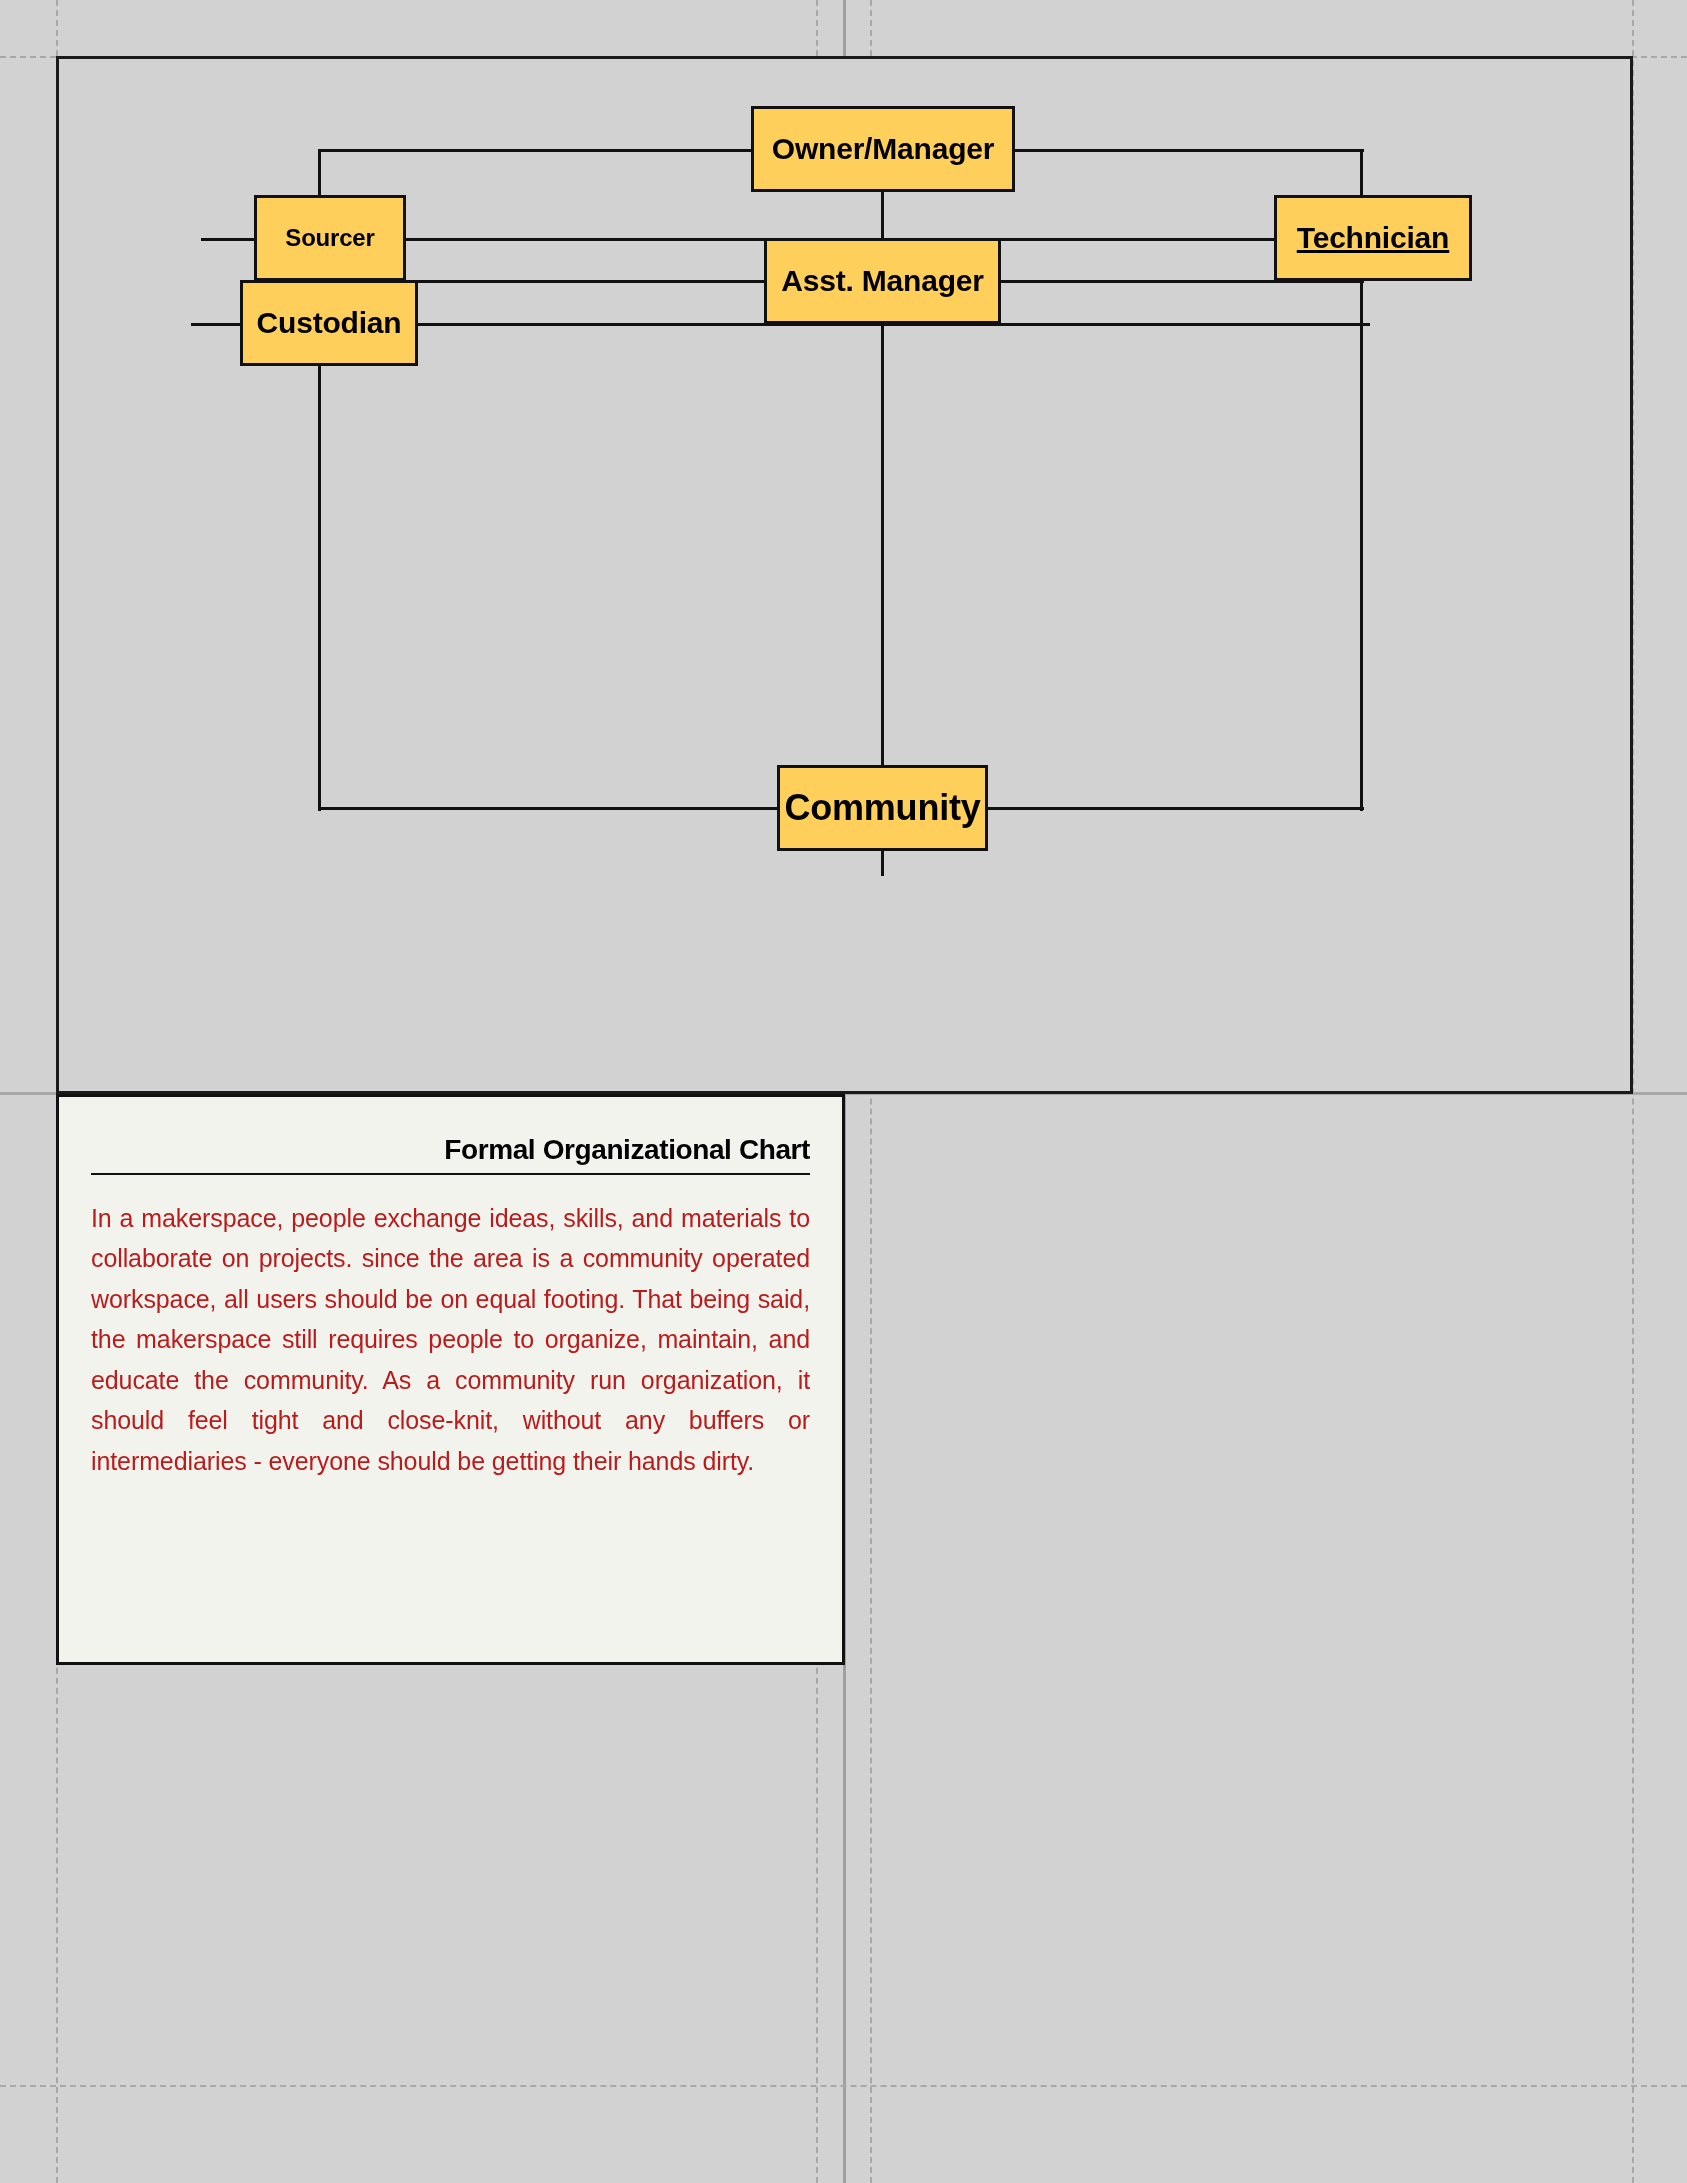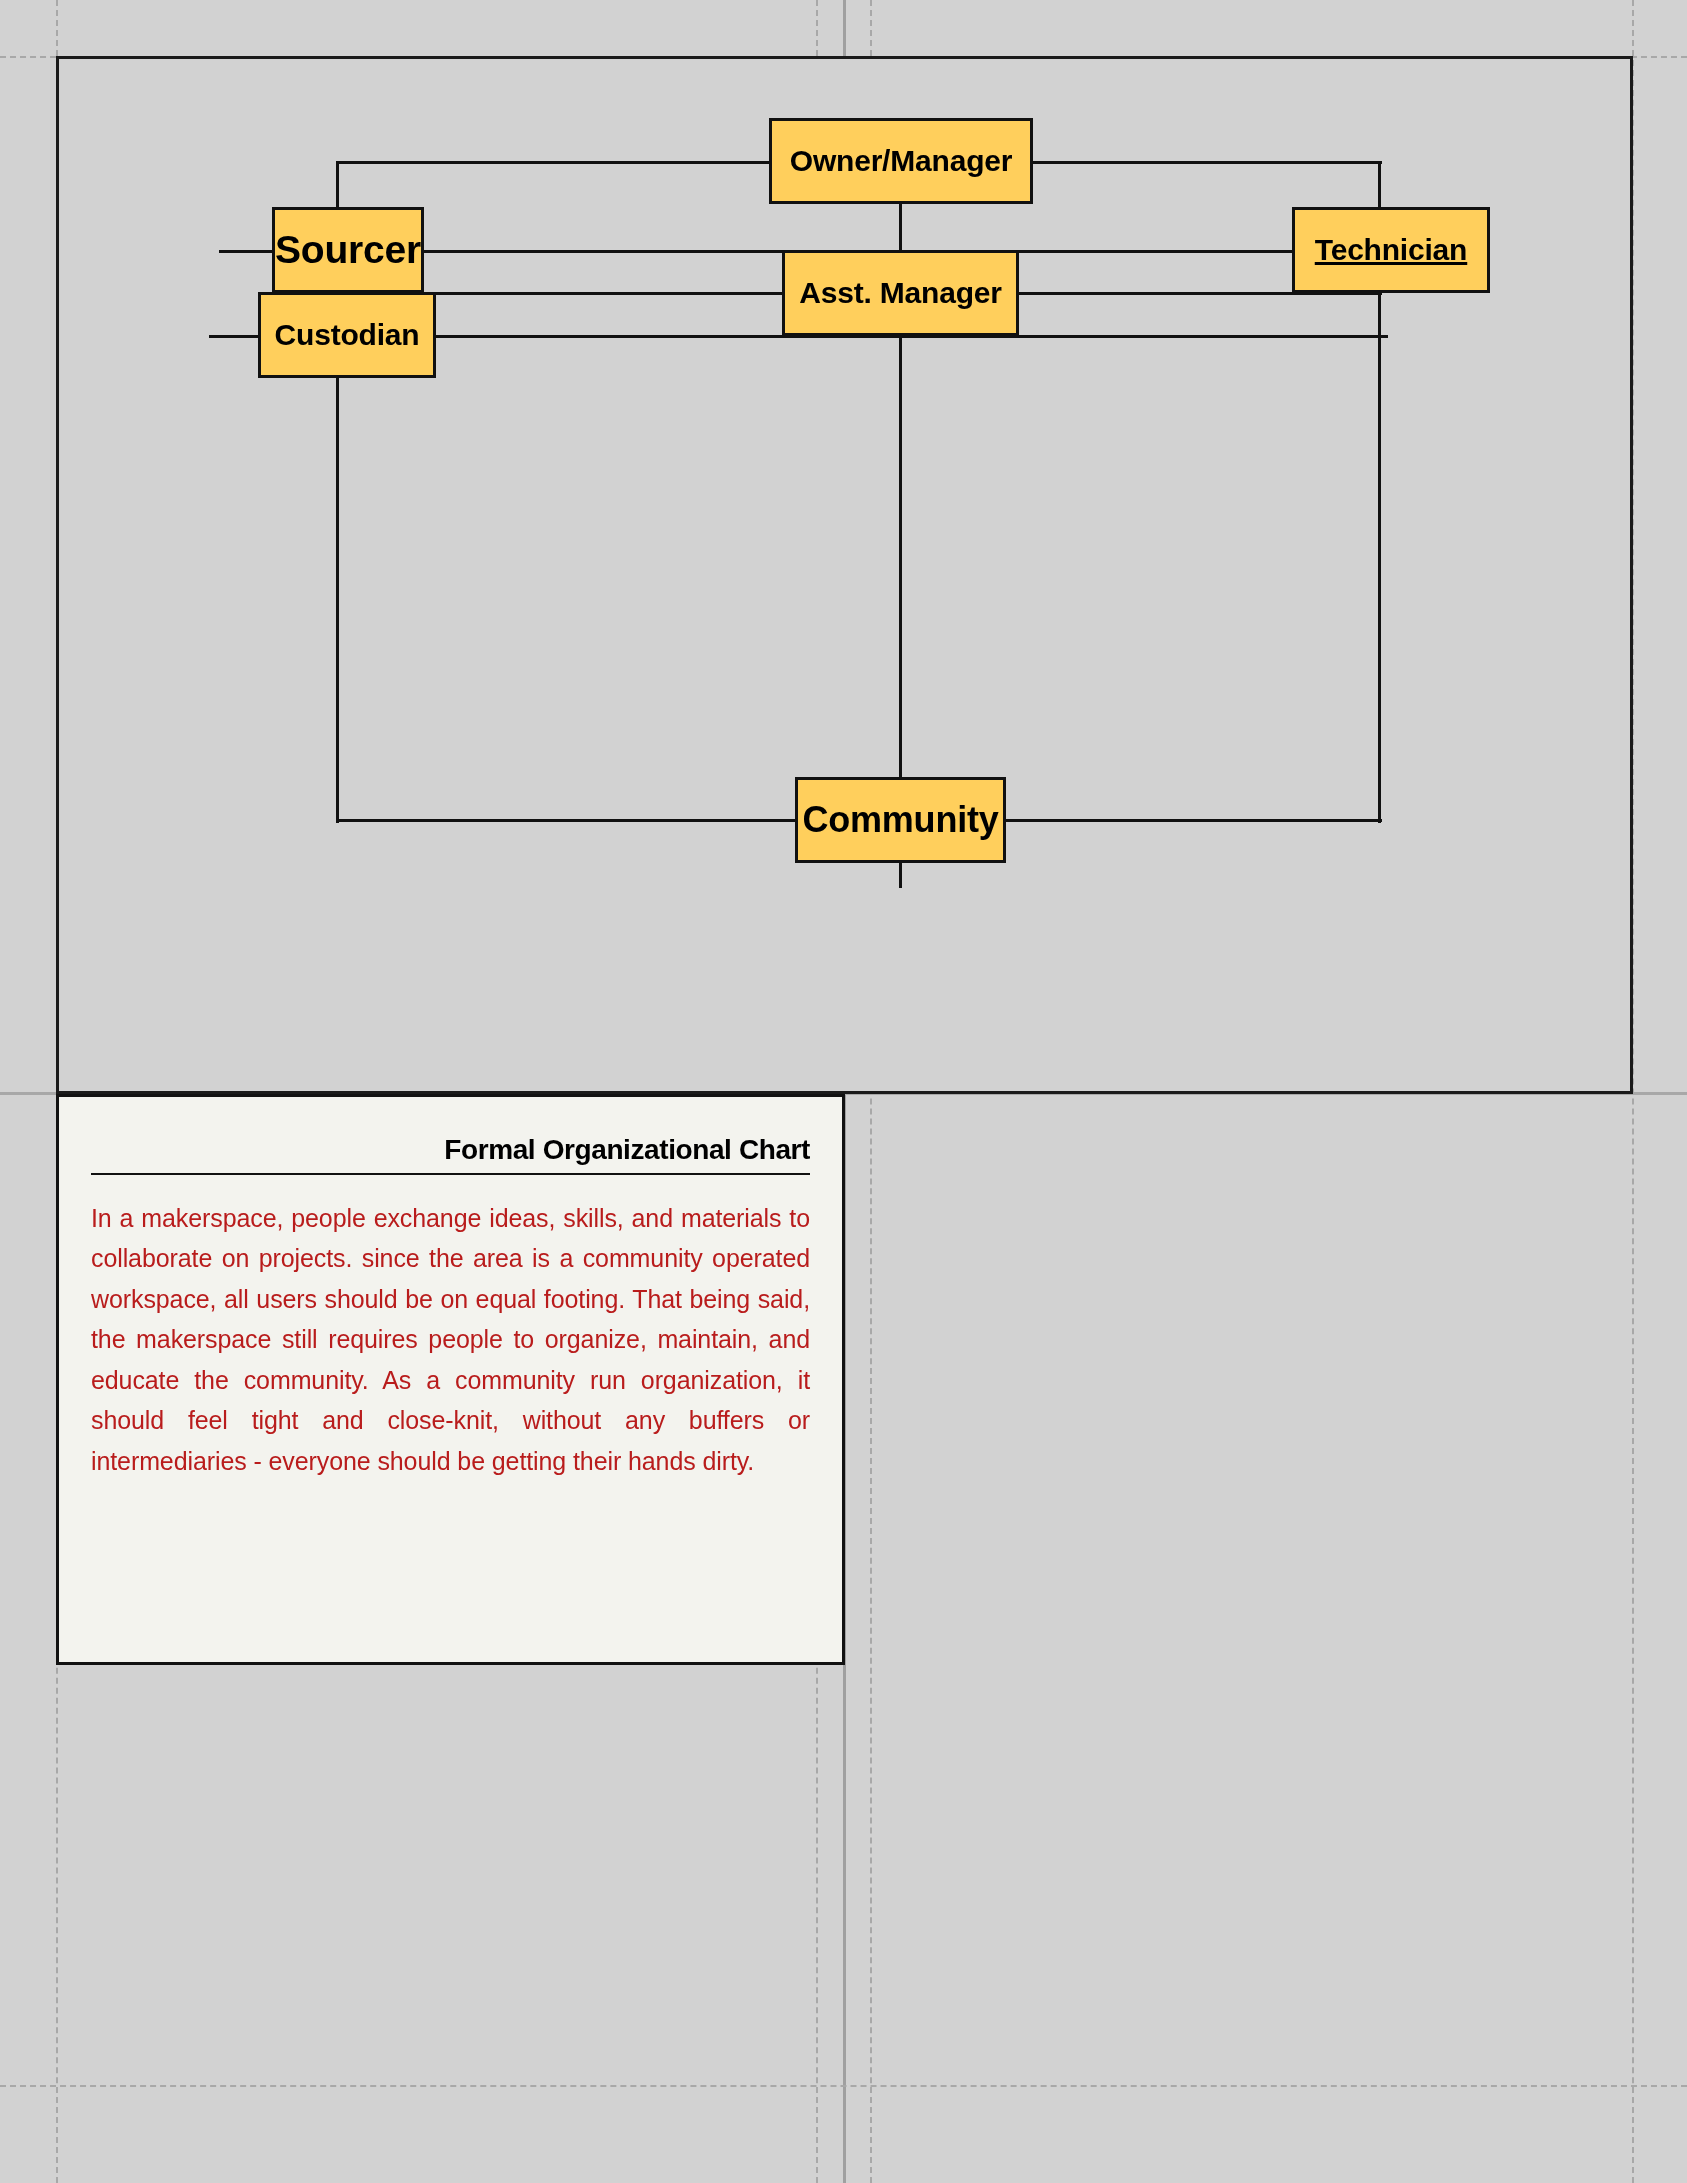--- a/index.html
+++ b/index.html
@@ -55,24 +55,23 @@
     width: 1577px;
     height: 1038px;
     background: #d2d2d2;
     border: 3.3px solid #1a1a1a;
   }
 
   
   #orgchart {
     position: absolute;
     left: 0;
-    top: 16px;
+    top: 4px;
     width: 1570px;
     height: 1124px;
-    margin-left: 18px;
   }
 
   .conn {
     position: absolute;
     background: #111111;
     z-index: 1;
   }
   .conn-h { height: 3.3px; }
   .conn-v { width: 3.3px; }
 
@@ -158,21 +157,21 @@
       <div class="conn conn-h" style="left:259px;  top:217px;  width:1046px;"></div>
 
       <div class="conn conn-h" style="left:132px;  top:260px;  width:1179px;"></div>
 
       <div class="conn conn-h" style="left:259px;  top:744px; width:1046px;"></div>
 
       <div class="node" style="left:692px; top:43px;  width:264px; height:86px; font-size:30px;">
         <span>Owner/Manager</span>
       </div>
 
-      <div class="node" style="left:195px;  top:132px; width:152px; height:86px; font-size:39px;">
+      <div class="node" style="left:195px;  top:132px; width:152px; height:86px; font-size:24px;">
         <span>Sourcer</span>
       </div>
 
       <div class="node" style="left:1215px; top:132px; width:198px; height:86px; font-size:30px;text-decoration:underline;">
         <span>Technician</span>
       </div>
 
       <div class="node" style="left:181px;  top:217px; width:178px; height:86px; font-size:30px;">
         <span>Custodian</span>
       </div>

